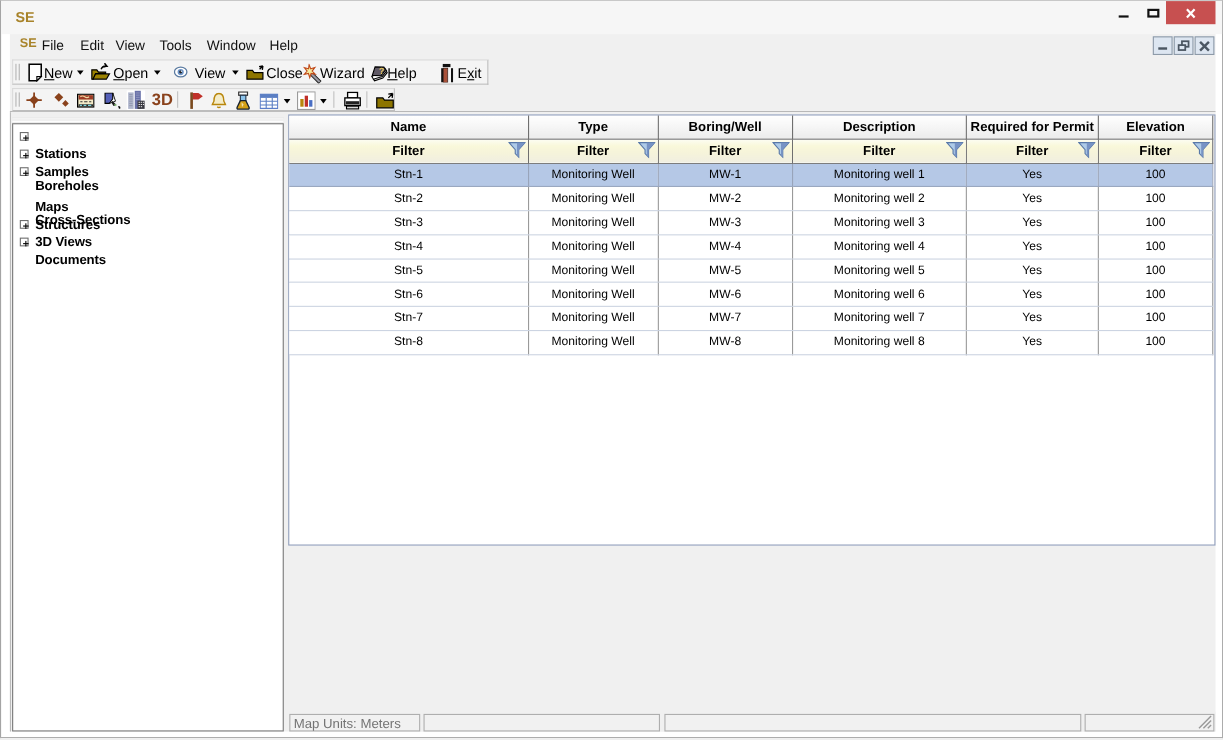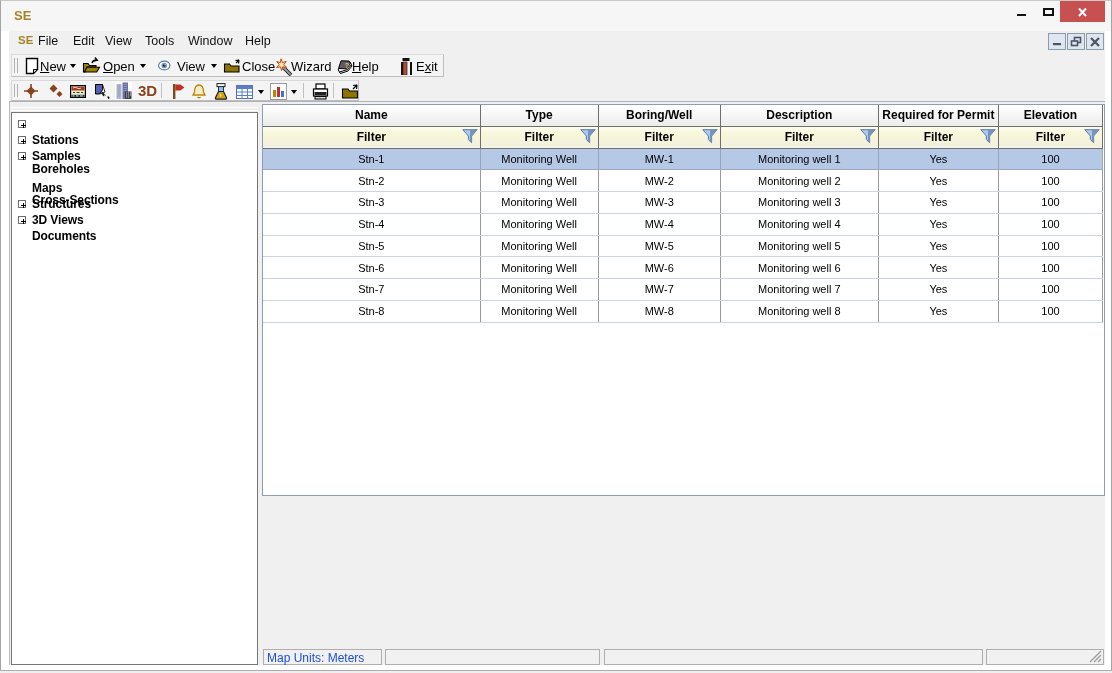--- a/index.html
+++ b/index.html
@@ -47,21 +47,21 @@
 table { border-collapse:collapse; table-layout:fixed; width:840px; }
 td,th { overflow:hidden; white-space:nowrap; text-align:center; padding:0; }
 tr.hdr td { height:21px; background:linear-gradient(#ffffff,#ececec); font-weight:bold; font-size:12px; border-right:1px solid #6f6f6f; border-bottom:1px solid #6f6f6f; }
 tr.flt td { height:22px; background:linear-gradient(180deg,#fdfdf4 0%,#f9f8da 30%,#f6f4da 55%,#f1efe0 100%); font-weight:bold; font-size:12px; border-right:1px solid #6f6f6f; border-bottom:1px solid #6f6f6f; position:relative; }
 tr.sel td { height:21.75px; background:#b5c8e6; font-size:11px; border-right:1px solid #98a4ba; border-bottom:1px solid #9aa8c0; }
 tr.data td { height:21.75px; background:#ffffff; font-size:11px; border-right:1px solid #9a9a9a; border-bottom:1px solid #ccd4e2; }
 .funnel { position:absolute; right:2px; top:2px; }
 
 #statusbar { position:absolute; left:254px; top:545px; width:842px; height:18px; background:#f0f0f0; }
 .sp { position:absolute; top:2px; height:16px; background:#f1f1f1; border:1px solid #aeaeae; }
-#statusbar .txt { position:absolute; left:6px; top:2px; font-size:12px; color:#1d4ed8; }
+#statusbar .txt { position:absolute; left:6px; top:2px; font-size:12px; color:#737373; }
 </style>
 </head>
 <body>
 <div id="win">
   <div id="titlebar">
     <div id="selogo">SE</div>
     <div id="btn-min">
         <div class="dash"></div>
       </div>
     <div id="btn-max">

